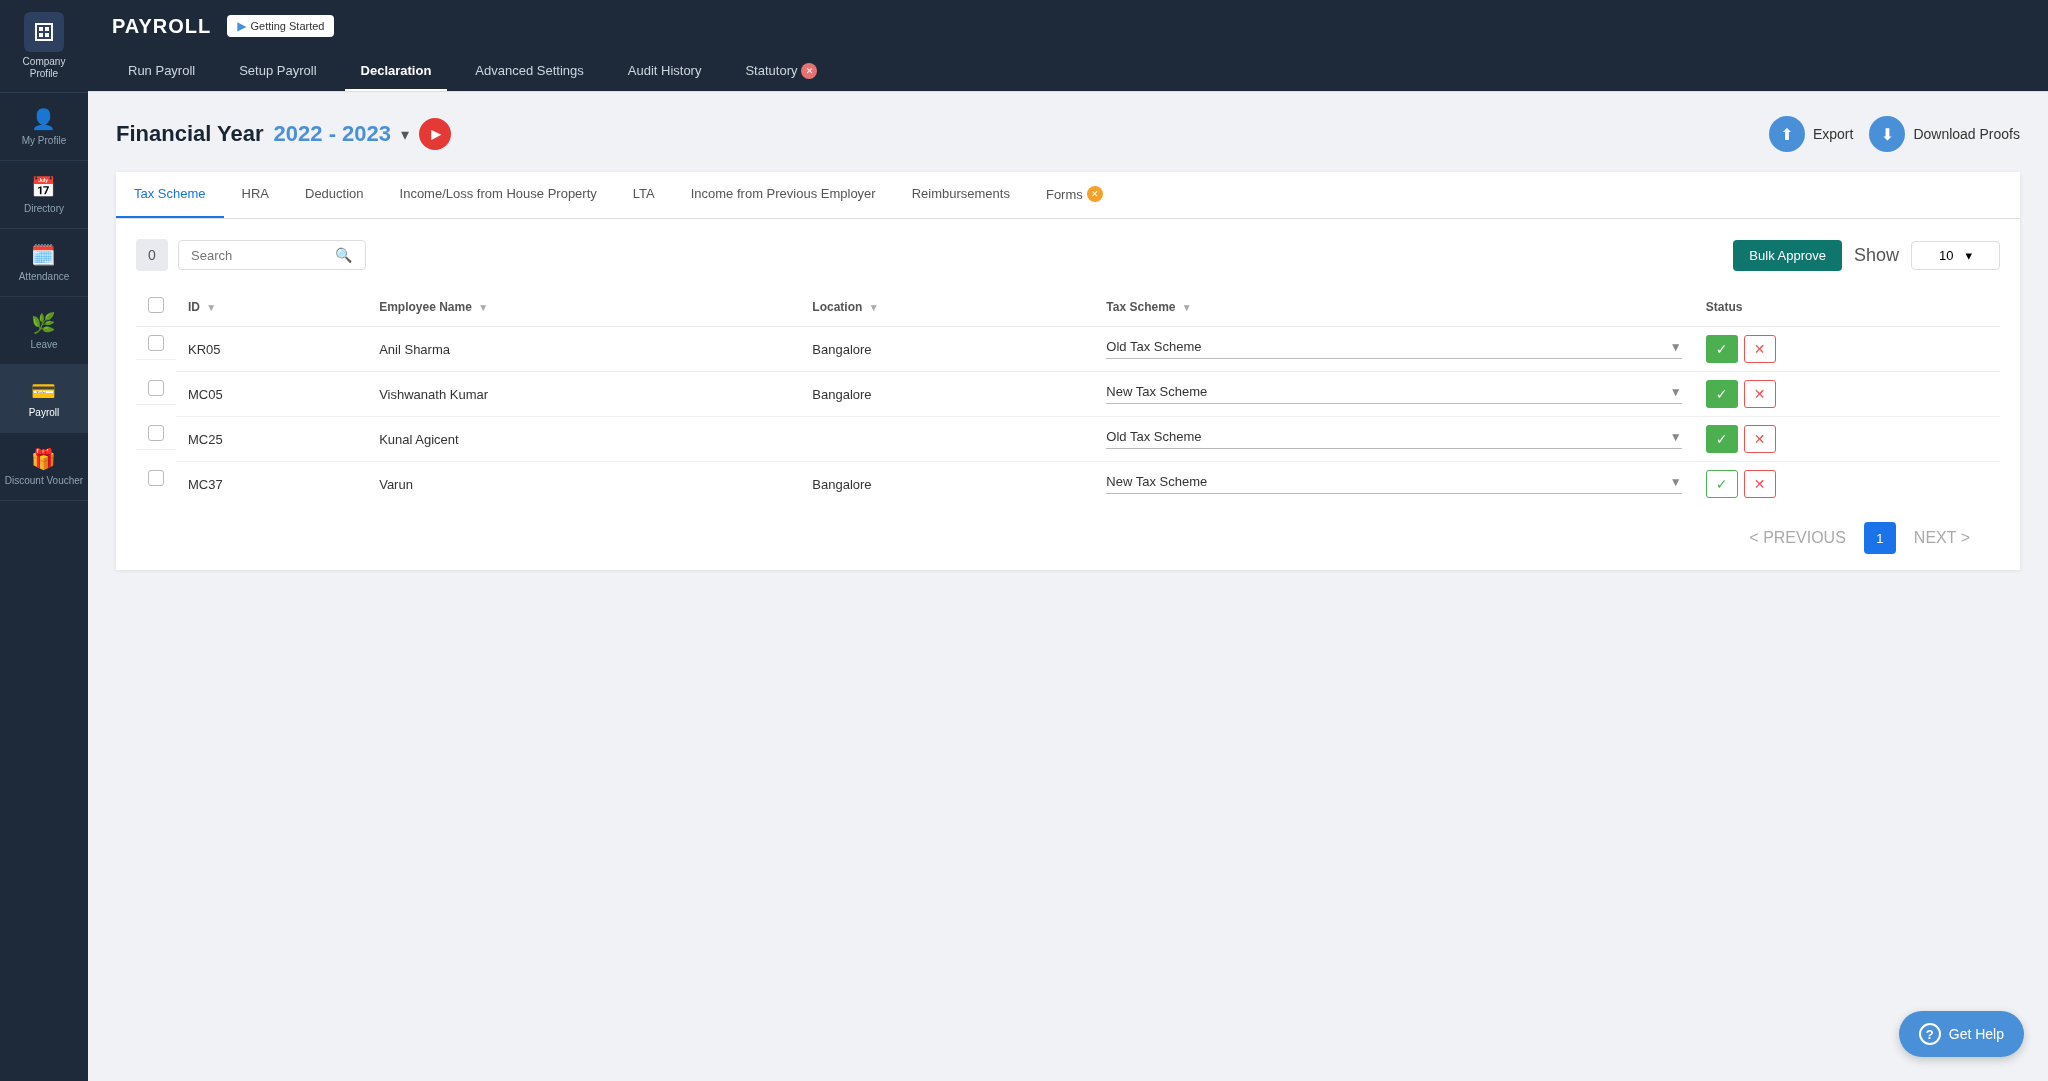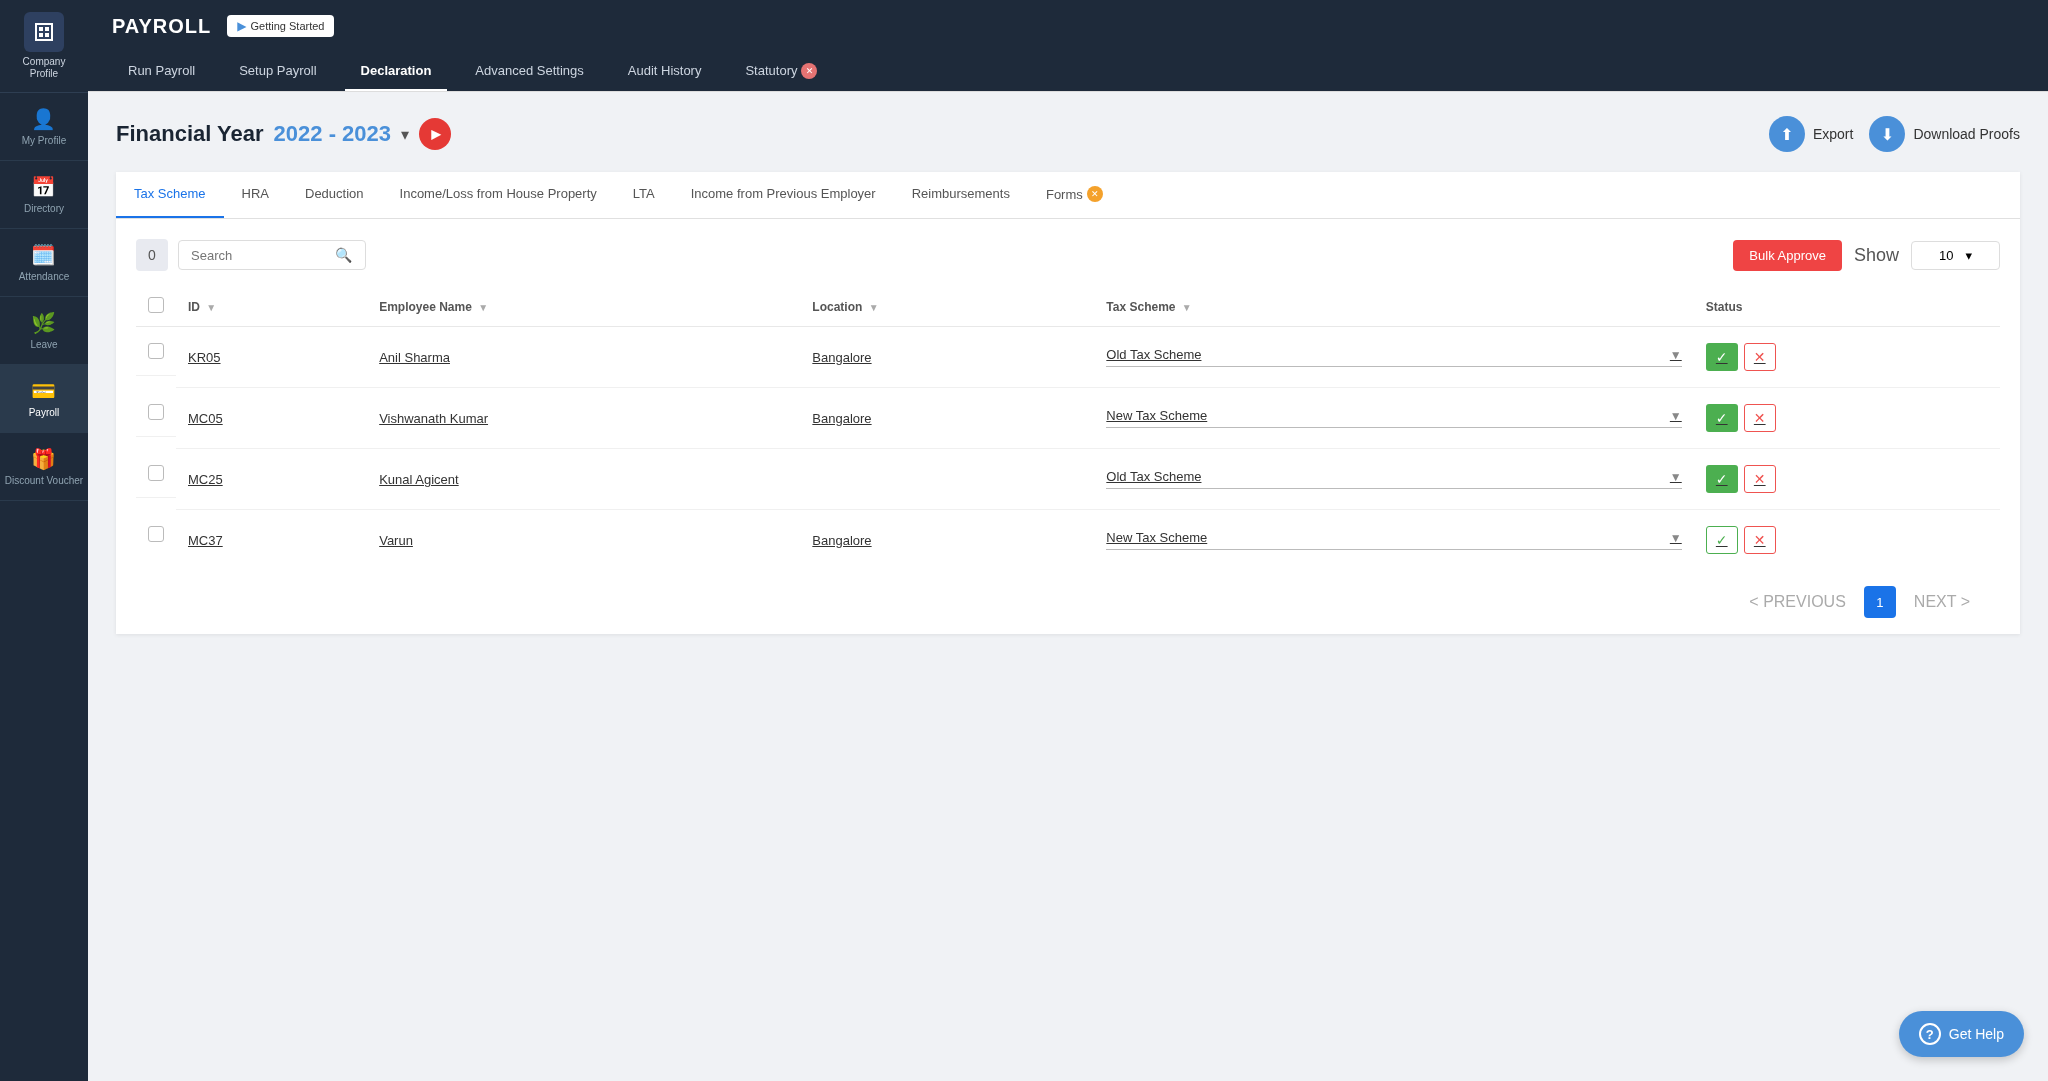--- a/index.html
+++ b/index.html
@@ -196,43 +196,42 @@
       background: white; width: 188px;
     }
     .search-box input {
       border: none; outline: none; font-size: 13px; color: #333;
       background: transparent; width: 100%;
     }
     .search-icon { color: #888; font-size: 14px; }
 
     .toolbar-right { display: flex; align-items: center; gap: 12px; }
     .bulk-approve-btn {
-      background: #ef4444; color: white; border: none; border-radius: 4px;
+      background: #0f766e; color: white; border: none; border-radius: 4px;
       padding: 8px 16px; font-size: 13px; font-weight: 500; cursor: pointer;
     }
     .show-label { font-size: 18px; color: #555; }
     .show-select {
       display: flex; align-items: center; gap: 12px;
       border: 1px solid #ddd; border-radius: 4px;
       padding: 6px 27px; cursor: pointer; font-size: 13px; background: white;
     }
 
     
     .data-table { width: 100%; border-collapse: collapse; }
     .data-table th {
       text-align: left; padding: 10px 12px;
       font-size: 12px; font-weight: 600; color: #555;
       border-bottom: 1px solid #e8e8e8;
       background: white;
     }
     .data-table td {
-      padding: 16px 12px;
+      padding: 8px 12px;
       font-size: 13px; color: #333;
       border-bottom: 1px solid #f0f0f0;
-      text-decoration: underline;
     }
     .data-table tr:last-child td { border-bottom: none; }
 
     .col-checkbox { width: 40px; }
     .checkbox-cell { display: flex; align-items: center; justify-content: center; }
     .checkbox {
       width: 16px; height: 16px; border: 1.5px solid #bbb; border-radius: 3px;
       cursor: pointer; appearance: none; -webkit-appearance: none;
       background: white;
     }

